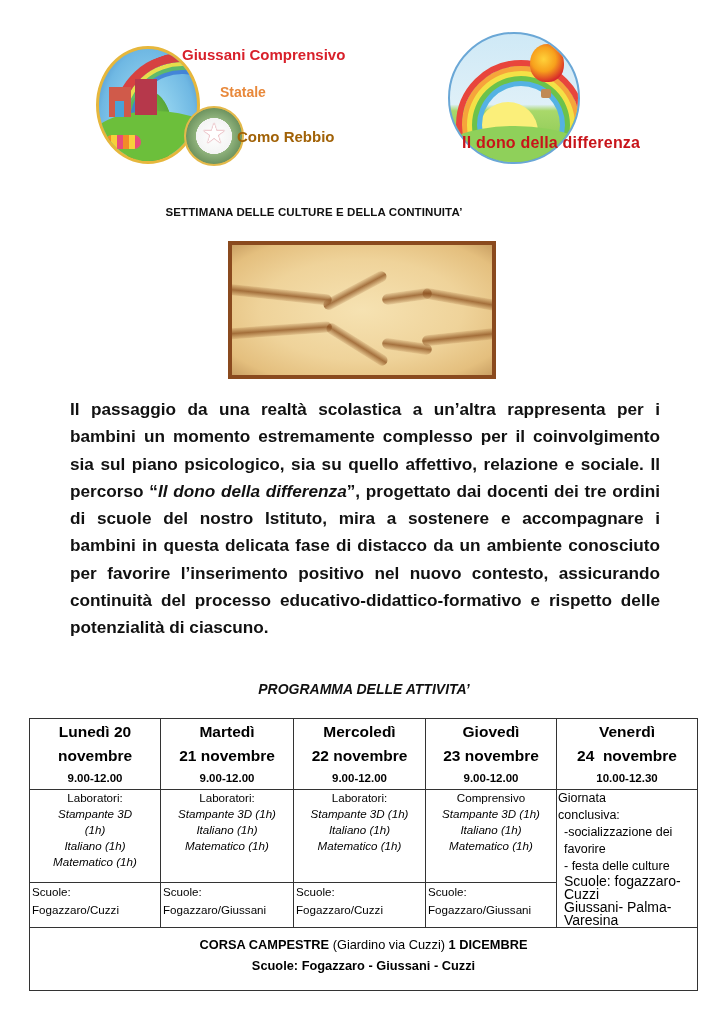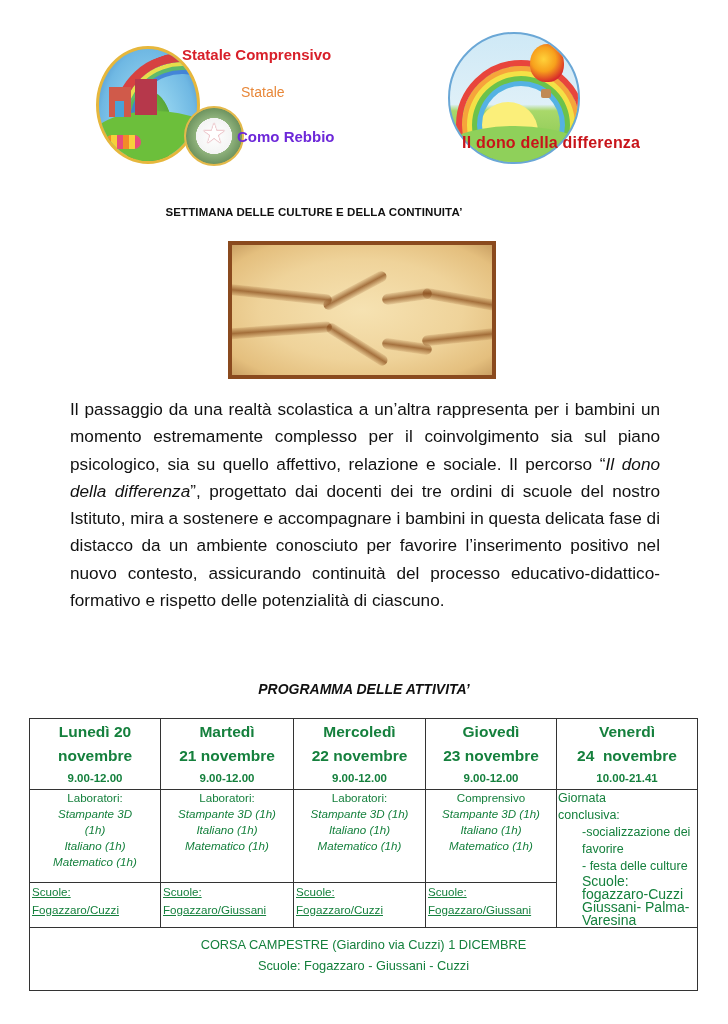--- a/index.html
+++ b/index.html
@@ -37,22 +37,22 @@
       position: absolute; left: 92px; top: 68px; width: 56px; height: 56px; border-radius: 50%;
       background: radial-gradient(circle, #ffffff 0%, #f4f4f4 45%, #8fb27c 46%, #6e9460 70%, #d9a54a 72%, #e9c35c 100%);
       border: 2px solid #e3b94a;
     }
     .ll-star {
       position: absolute; left: 14px; top: 12px; width: 28px; height: 28px;
       color: #fff; font-size: 28px; line-height: 28px; text-align: center;
       text-shadow: 0 0 1px #b23; 
     }
     .ll-t1 { left: 90px; top: 8px; font-weight: bold; font-size: 15px; color: #d8202a; white-space: nowrap; }
-    .ll-t2 { left: 149px; top: 46px; font-weight: normal; font-size: 14px; color: #e8883a; }
-    .ll-t3 { left: 145px; top: 90px; font-weight: bold; font-size: 15px; color: #6d28d9; white-space: nowrap; }
+    .ll-t2 { left: 128px; top: 46px; font-weight: bold; font-size: 14px; color: #e8883a; }
+    .ll-t3 { left: 145px; top: 90px; font-weight: bold; font-size: 15px; color: #a16207; white-space: nowrap; }
 
     
     #logo-right { left: 438px; top: 30px; width: 250px; height: 130px; }
     .lr-circle {
       position: absolute; left: 10px; top: 2px; width: 128px; height: 128px; border-radius: 50%;
       background: linear-gradient(180deg, #cfe9f6 0%, #dff0f8 55%, #a9d86a 60%, #7ec24a 100%);
       border: 2px solid #6aa7d6; overflow: hidden;
     }
     .lr-rainbow {
       position: absolute; left: 6px; top: 26px; width: 118px; height: 118px; border-radius: 50%;
@@ -91,68 +91,69 @@
     .arm.b2 { left: 150px; top: 46px; width: 50px; transform: rotate(-8deg); }
     .arm.b3 { left: 190px; top: 86px; width: 90px; transform: rotate(-6deg); }
     .arm.b4 { left: 150px; top: 96px; width: 50px; transform: rotate(8deg); }
 
     
     .intro {
       left: 70px; top: 396px; width: 590px;
       font-family: "Liberation Sans", "DejaVu Sans", sans-serif;
       font-size: 17.2px; line-height: 27.3px; text-align: justify; color: #111;
       text-align-last: left;
+      font-weight: bold;
     }
     .intro i { font-style: italic; }
 
     .program-title {
       left: 0; width: 728px; top: 681px; text-align: center;
       font-weight: bold; font-style: italic; font-size: 14px; color: #111;
     }
 
     
     #schedule-table {
       position: absolute; left: 29px; top: 718px; width: 668px;
       border-collapse: collapse; table-layout: fixed;
       font-family: "Liberation Sans", "DejaVu Sans", sans-serif;
     }
     #schedule-table td {
-      border: 1.5px solid #333; vertical-align: top; padding: 0; color: #15803d;
+      border: 1.5px solid #333; vertical-align: top; padding: 0; color: #000000;
     }
     .hdr-cell { height: 70px; text-align: center; }
     .hdr-day { font-weight: bold; font-size: 15.5px; line-height: 22px; padding-top: 2px; display: block; }
     .hdr-time { font-weight: bold; font-size: 11.5px; line-height: 18px; display: block; margin-top: 2px; }
     .lab-cell { height: 84px; text-align: center; font-size: 11.6px; line-height: 16px; }
     .lab-cell .lab-title { display: block; font-style: normal; }
     .lab-cell .lab-item { display: block; font-style: italic; }
     .school-cell { height: 40px; font-size: 11.6px; line-height: 18px; padding-left: 2px !important; }
-    .school-cell span { display: block; text-decoration: underline; }
+    .school-cell span { display: block; }
     .fri-cell { font-size: 12.5px; line-height: 17px; padding-left: 1px !important; }
     .fri-cell .fri-line { display: block; }
     .fri-cell .fri-small { display: block; font-size: 14px; line-height: 13px; }
-    .fri-cell .indent { padding-left: 24px; }
+    .fri-cell .indent { padding-left: 6px; }
     .final-cell { height: 56px; text-align: center; font-size: 12.8px; line-height: 21px; padding-top: 6px !important; }
-    .final-cell b { font-weight: normal; }
+    .final-cell b { font-weight: bold; }
   </style>
 </head>
 <body>
 
 <div id="logo-left" class="abs">
   <div class="ll-oval">
     <div class="ll-rainbow"></div>
     <div class="ll-hill"></div>
     <div class="ll-house1"></div>
     <div class="ll-house2"></div>
     <div class="ll-door"></div>
     <div class="ll-flowers"></div>
   </div>
   <div class="ll-seal">
     <div class="ll-star">★</div>
   </div>
-  <div class="abs ll-t1">Statale Comprensivo</div>
+  <div class="abs ll-t1">Giussani Comprensivo</div>
   <div class="abs ll-t2">Statale</div>
   <div class="abs ll-t3">Como Rebbio</div>
 </div>
 
 <div id="logo-right" class="abs">
   <div class="lr-circle">
     <div class="lr-sun"></div>
     <div class="lr-rainbow"></div>
     <div class="lr-hill"></div>
     <div class="lr-balloon"></div>
@@ -204,21 +205,21 @@
       <span class="hdr-time">9.00-12.00</span>
     </td>
     <td class="hdr-cell">
       <span class="hdr-day">Giovedì</span>
       <span class="hdr-day">23 novembre</span>
       <span class="hdr-time">9.00-12.00</span>
     </td>
     <td class="hdr-cell">
       <span class="hdr-day">Venerdì</span>
       <span class="hdr-day" style="white-space:pre;">24  novembre</span>
-      <span class="hdr-time">10.00-21.41</span>
+      <span class="hdr-time">10.00-12.30</span>
     </td>
   </tr>
   <tr>
     <td class="lab-cell">
       <span class="lab-title">Laboratori:</span>
       <span class="lab-item">Stampante 3D</span>
       <span class="lab-item">(1h)</span>
       <span class="lab-item">Italiano (1h)</span>
       <span class="lab-item">Matematico (1h)</span>
     </td>

